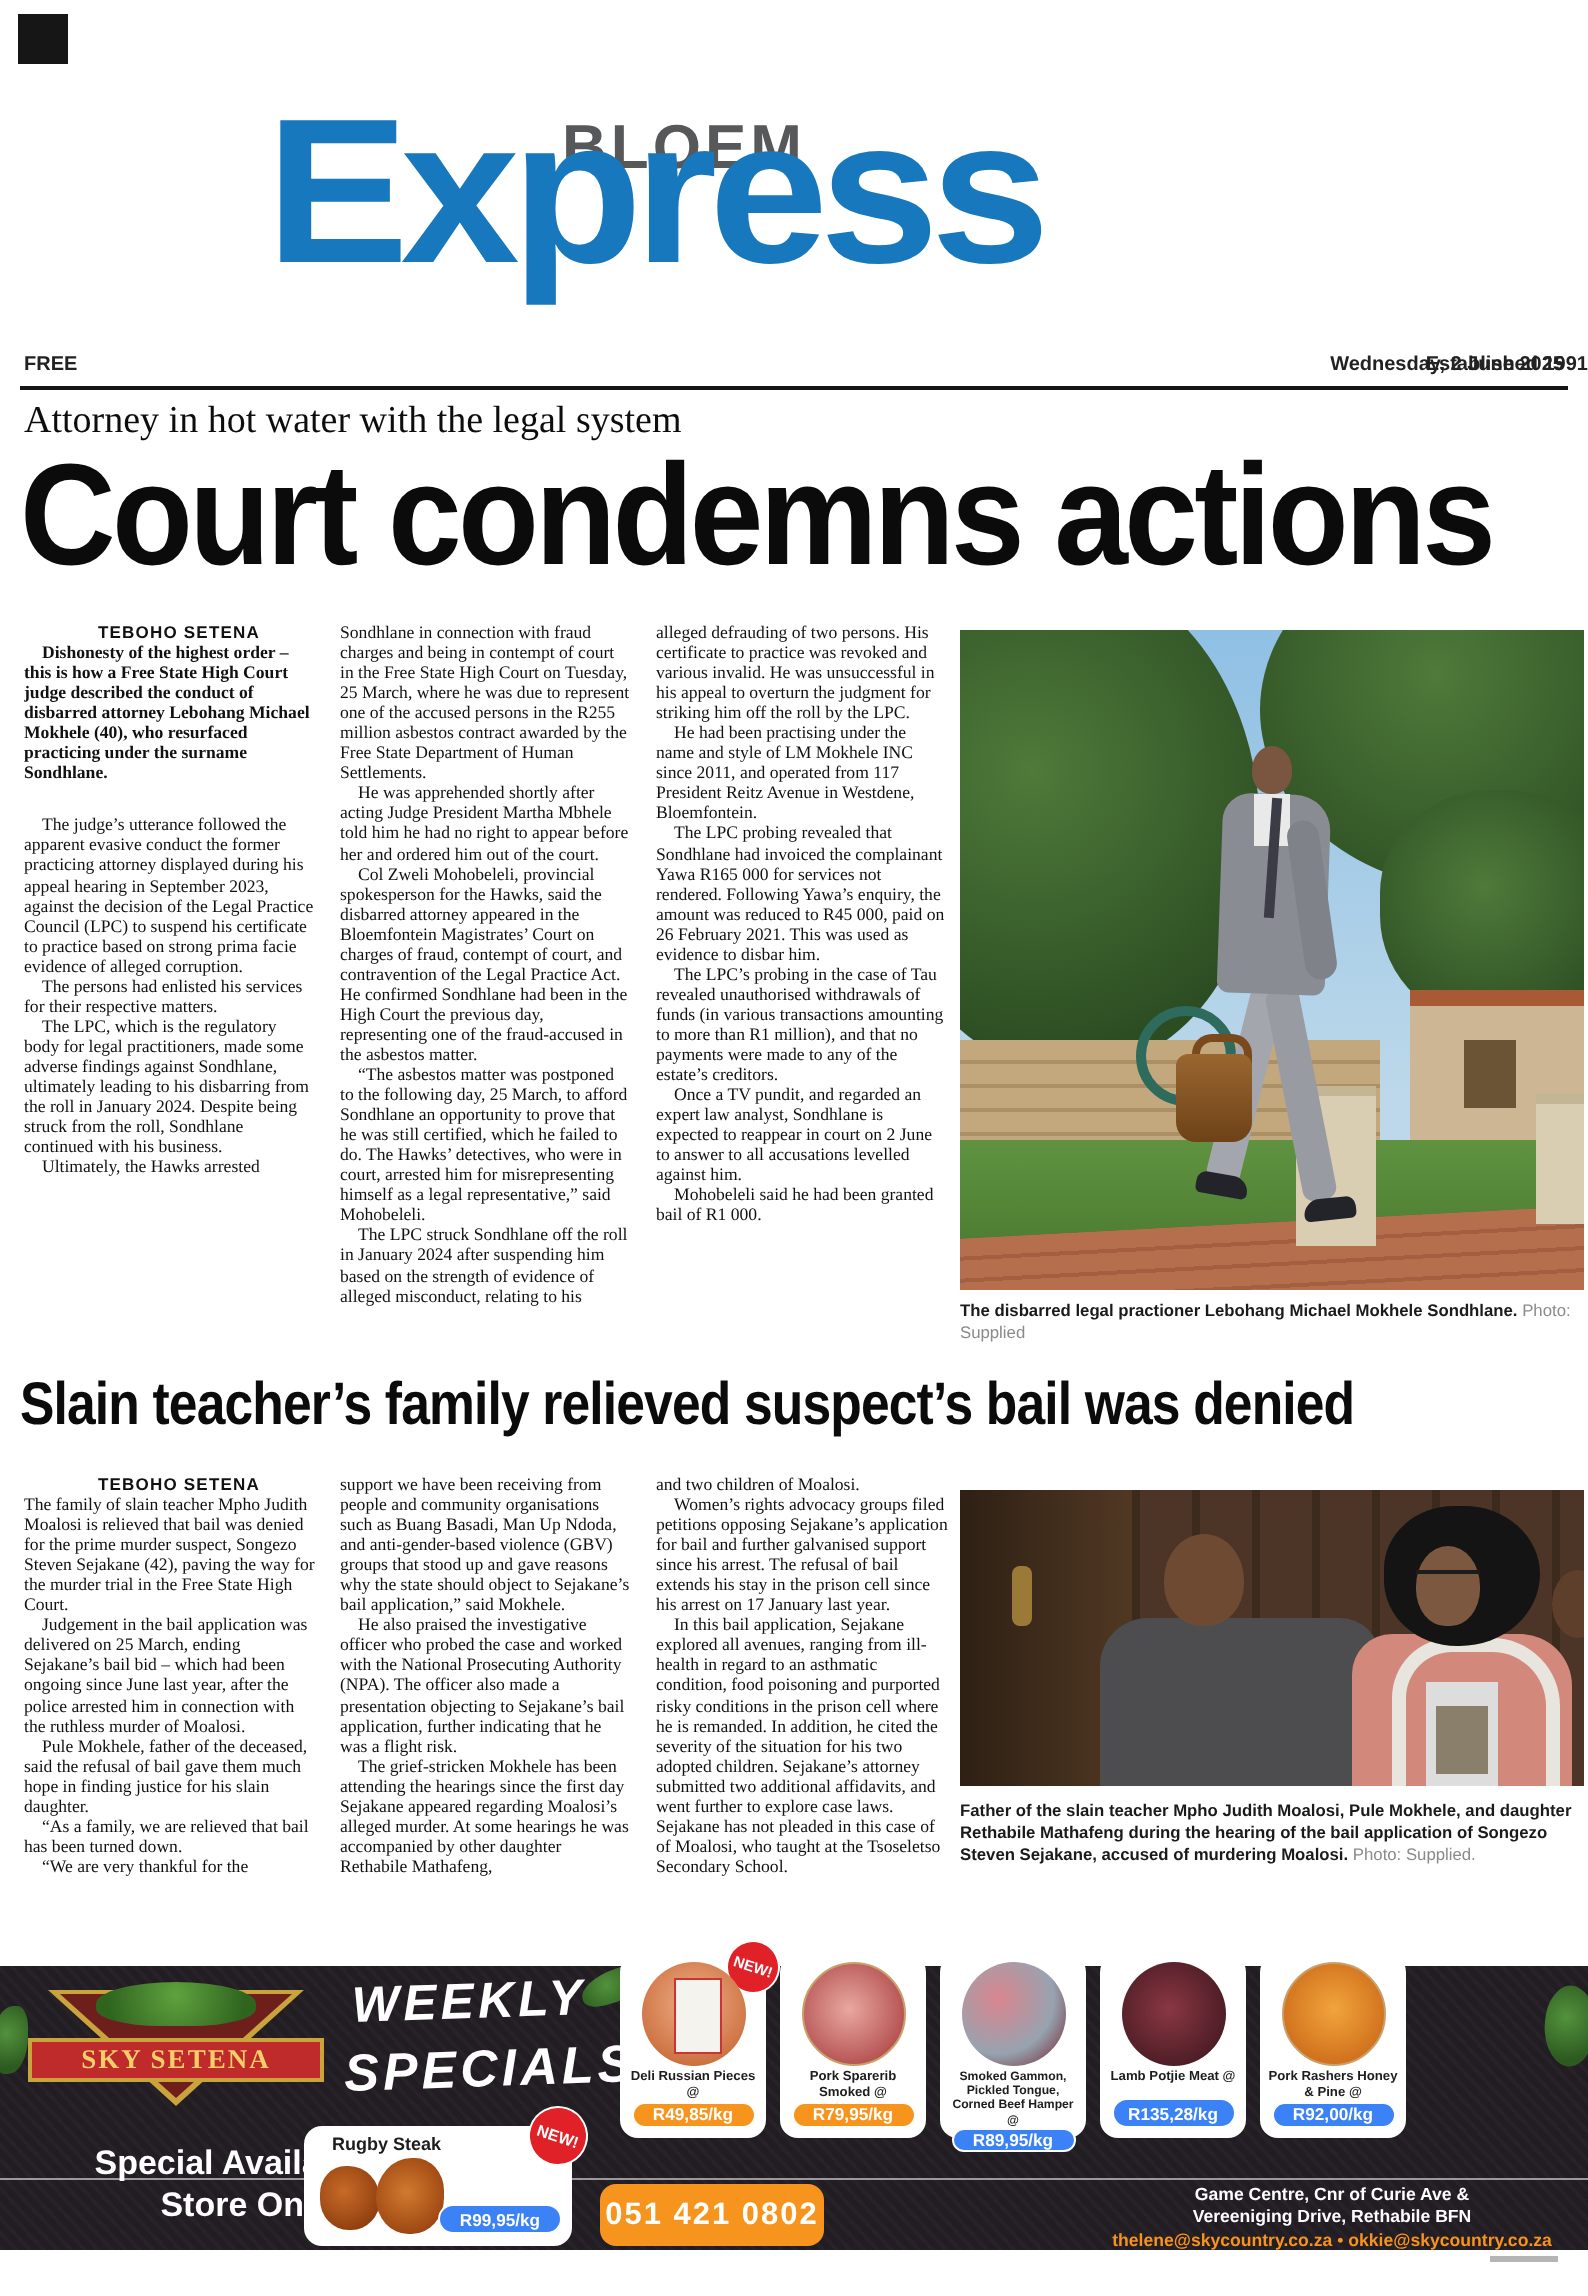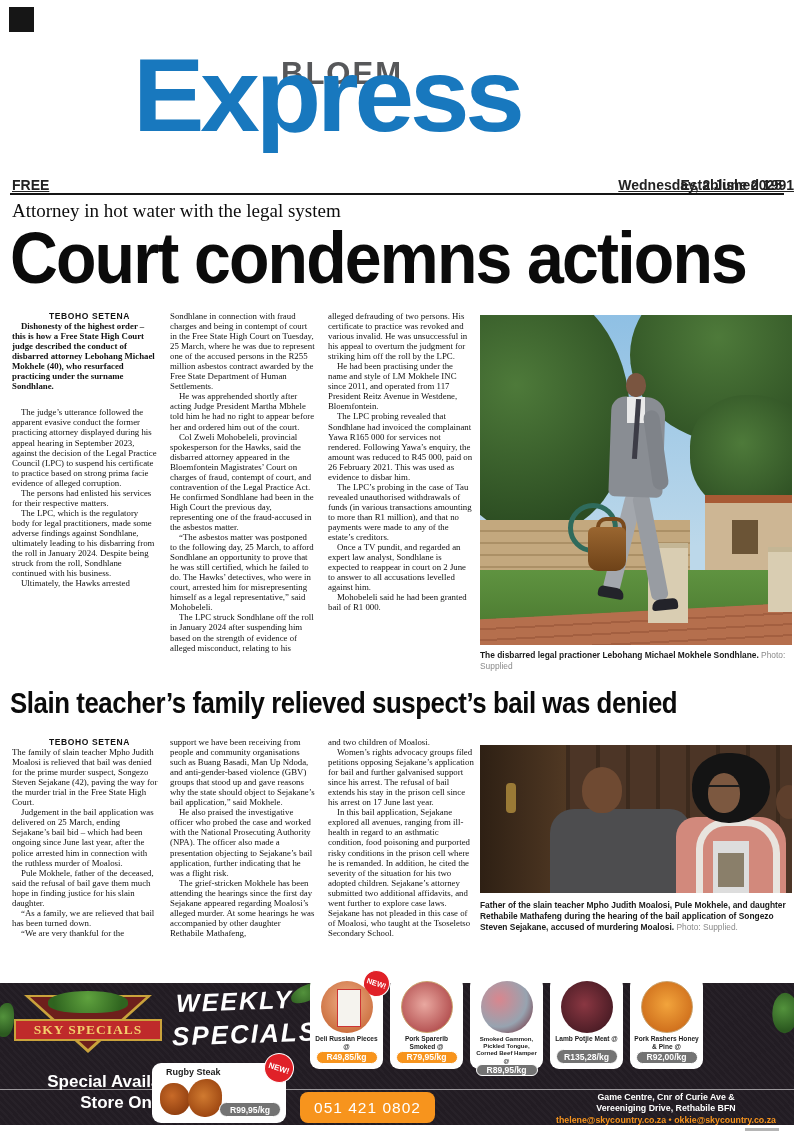--- a/index.html
+++ b/index.html
@@ -7,21 +7,21 @@
         font-family:"Liberation Serif",serif;color:#111;}
   .abs{position:absolute;}
 
   
   .corner-mark{left:9px;top:7px;width:25px;height:25px;background:#161616;}
   .mast-bloem{left:262px;top:56px;width:160px;font-family:"Liberation Sans",sans-serif;
       font-weight:700;font-size:31px;letter-spacing:2px;color:#57585a;text-align:center;}
   .mast-express{left:133px;top:44px;font-family:"Liberation Sans",sans-serif;font-weight:900;
       font-size:103px;letter-spacing:-4px;color:#1878be;transform:scaleX(1.04);transform-origin:left top;
       line-height:1;}
-  .topbar{top:177px;font-family:"Liberation Sans",sans-serif;font-weight:700;font-size:14px;color:#222;text-decoration:underline;}
+  .topbar{top:177px;font-family:"Liberation Sans",sans-serif;font-weight:700;font-size:10px;color:#222;}
   .topbar.free{left:12px;}
   .topbar.estab{left:0;width:794px;text-align:right;}
   .topbar.date{right:12px;}
   .head-rule{left:10px;top:193px;width:774px;height:2px;background:#151515;}
 
   
   .kicker{left:12px;top:200px;font-size:19px;color:#0d0d0d;}
   .h1{left:10px;top:222px;width:784px;font-family:"Liberation Sans",sans-serif;font-weight:900;
       font-size:72px;line-height:1;letter-spacing:-2px;color:#0b0b0b;transform:scaleX(.92);
       transform-origin:left top;white-space:nowrap;}
@@ -122,34 +122,34 @@
   .pi2{background:radial-gradient(circle at 50% 40%,#f0b088,#cc7040 76%);position:relative;}
   .pi2::after{content:"";position:absolute;left:16px;top:8px;width:22px;height:36px;background:#f5f3ee;border:1px solid #c33;}
   .pi3{background:radial-gradient(circle at 45% 45%,#e9a8a0,#b65454 72%);border:1px solid #c9a06a;}
   .pi4{background:radial-gradient(circle at 35% 35%,#d9868e,#97a3b0 58%,#76323e 92%);}
   .pi5{background:radial-gradient(circle at 45% 45%,#8a3742,#481b24 78%);}
   .pi6{background:radial-gradient(circle at 50% 45%,#f2a43c,#cf6f1c 76%);border:1px solid #c9a06a;}
   .pname{font-size:6.6px;font-weight:700;color:#1d1d1d;text-align:center;line-height:1.18;margin-top:2px;}
   .pill{margin-top:auto;min-width:62px;height:15px;border-radius:8px;border:1.5px solid #fff;color:#fff;
         font-weight:700;font-size:8.6px;display:flex;align-items:center;justify-content:center;padding:0 3px;}
   .pill-orange{background:#f7941d;}
-  .pill-tan{background:#737373;text-align:center;}
+  .pill-tan{background:#3b82f6;text-align:center;}
   .newbadge{position:absolute;right:-7px;top:-7px;width:27px;height:27px;background:#e02128;border-radius:50%;
         color:#fff;font-weight:700;font-size:7.5px;display:flex;align-items:center;justify-content:center;
         transform:rotate(18deg);border:1.5px solid #fff;}
   
   .note{left:26px;top:88px;width:200px;color:#fff;font-weight:700;font-size:17px;line-height:1.25;text-align:center;}
   .rugby{left:152px;top:80px;width:134px;height:60px;background:#fff;border-radius:9px;padding:4px 6px;}
   .rugby .rname{font-size:9px;font-weight:700;color:#1d1d1d;margin-left:8px;}
   .rugby .m1{position:absolute;left:8px;top:20px;width:30px;height:32px;background:radial-gradient(circle at 40% 40%,#c86a28,#8d3c0e 80%);border-radius:45% 55% 50% 50%;}
   .rugby .m2{position:absolute;left:36px;top:16px;width:34px;height:38px;background:radial-gradient(circle at 45% 45%,#d07a30,#9a430f 80%);border-radius:55% 45% 50% 50%;}
   .rugby .pill{position:absolute;right:5px;bottom:6px;margin:0;}
   .rugby .newbadge{right:-8px;top:-10px;width:30px;height:30px;font-size:8px;}
-  .phonebtn{left:300px;top:109px;width:135px;height:31px;background:#f7941d;border-radius:8px;color:#fff;
-        font-weight:400;font-size:15.5px;letter-spacing:1px;display:flex;align-items:center;justify-content:center;}
+  .phonebtn{left:300px;top:109px;width:112px;height:31px;background:#f7941d;border-radius:8px;color:#fff;
+        font-weight:700;font-size:15.5px;letter-spacing:1px;display:flex;align-items:center;justify-content:center;}
   .divline{left:0;top:106px;width:794px;height:1px;background:rgba(255,255,255,.55);}
   .contact{left:540px;top:109px;width:252px;text-align:center;color:#fff;font-weight:700;font-size:8.8px;line-height:1.25;}
   .emails{color:#f7941d;font-weight:700;font-size:8.8px;margin-top:1px;}
   .imprint{left:745px;top:1128px;width:34px;height:3px;background:#b5b5b5;}
 </style>
 </head>
 <body>
 
 <div class="page">
 
@@ -230,21 +230,21 @@
       <p>“As a family, we are relieved that bail has been turned down.</p>
       <p>“We are very thankful for the</p>
     </div>
     <div class="col">
       <p class="noind">support we have been receiving from people and community organisations such as Buang Basadi, Man Up Ndoda, and anti-gender-based violence (GBV) groups that stood up and gave reasons why the state should object to Sejakane’s bail application,” said Mokhele.</p>
       <p>He also praised the investigative officer who probed the case and worked with the National Prosecuting Authority (NPA). The officer also made a presentation objecting to Sejakane’s bail application, further indicating that he was a flight risk.</p>
       <p>The grief-stricken Mokhele has been attending the hearings since the first day Sejakane appeared regarding Moalosi’s alleged murder. At some hearings he was accompanied by other daughter Rethabile Mathafeng,</p>
     </div>
     <div class="col">
       <p class="noind">and two children of Moalosi.</p>
-      <p>Women’s rights advocacy groups filed petitions opposing Sejakane’s application for bail and further galvanised support since his arrest. The refusal of bail extends his stay in the prison cell since his arrest on 17 June last year.</p>
+      <p>Women’s rights advocacy groups filed petitions opposing Sejakane’s application for bail and further galvanised support since his arrest. The refusal of bail extends his stay in the prison cell since his arrest on 17 January last year.</p>
       <p>In this bail application, Sejakane explored all avenues, ranging from ill-health in regard to an asthmatic condition, food poisoning and purported risky conditions in the prison cell where he is remanded. In addition, he cited the severity of the situation for his two adopted children. Sejakane’s attorney submitted two additional affidavits, and went further to explore case laws. Sejakane has not pleaded in this case of of Moalosi, who taught at the Tsoseletso Secondary School.</p>
     </div>
   </div>
 
   <div class="abs photo ph2">
     <div class="wood"></div>
     <div class="door"></div>
     <div class="handle"></div>
     <div class="manbody"></div>
     <div class="manhead"></div>
@@ -264,21 +264,21 @@
   <div class="abs ad">
     <div class="abs sprig sp1"></div>
     <div class="abs sprig sp2"></div>
     <div class="abs sprig sp3"></div>
 
     <div class="abs logo">
       <div class="tri"></div>
       <div class="tri2"></div>
       <div class="veg"></div>
       <div class="ribbon">
-        <span>SKY SPECIALS</span>
+        <span>SKY SETENA</span>
       </div>
     </div>
 
     <div class="abs adhead wk">WEEKLY</div>
     <div class="abs adhead spc">SPECIALS</div>
 
     <div class="abs cards">
       <div class="card">
         <div class="newbadge">NEW!</div>
         <div class="pimg pi2"></div>

